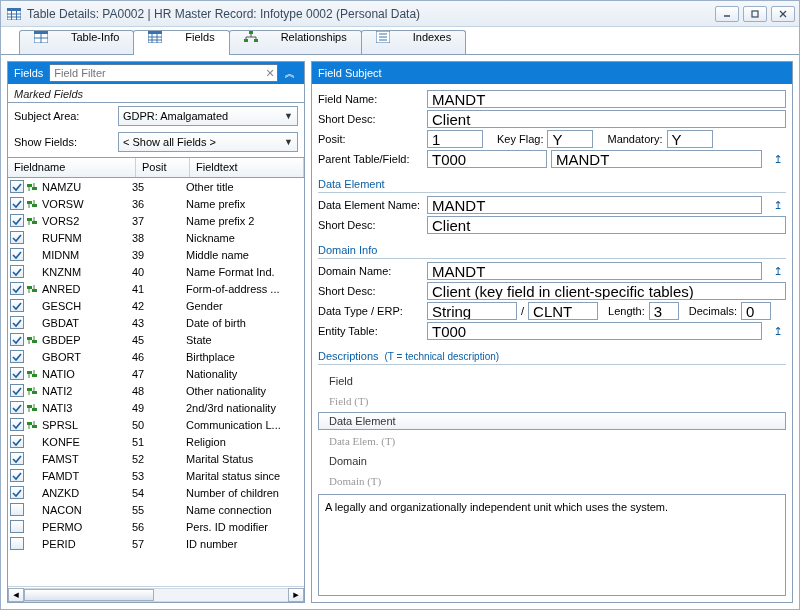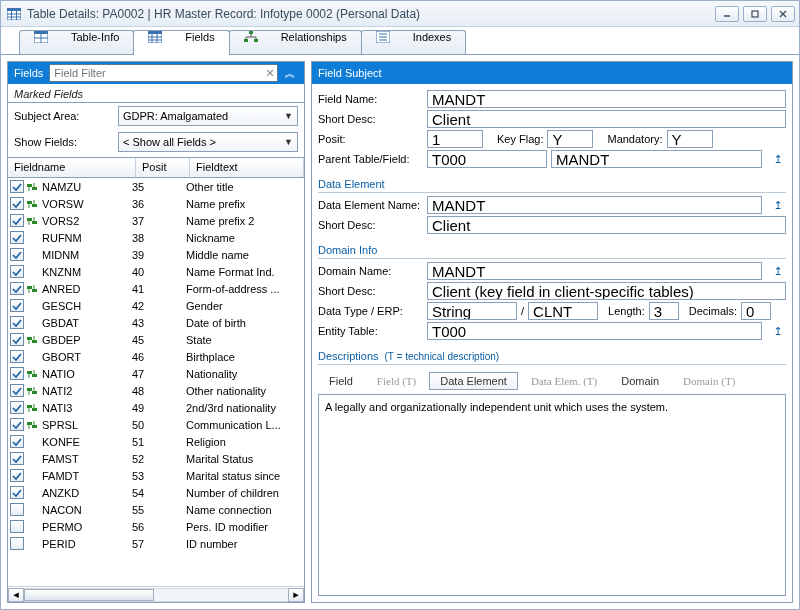--- a/index.html
+++ b/index.html
@@ -48,21 +48,21 @@
 fieldset { border: none; margin: 2px 0 4px 0; }
 .legend { color: #0b5fa5; font-size: 11px; padding: 2px 0; border-bottom: 1px solid #b8cad8; margin-bottom: 3px; display: flex; align-items: center; gap: 6px; }
 .legend .lt { white-space: nowrap; }
 .legend .ln { flex: 1; }
 .legend .sub { color: #0b5fa5; font-size: 10px; }
 .fr { display: flex; align-items: center; gap: 4px; margin: 2px 0; }
 .fr label { width: 105px; }
 .fr input { height: 18px; border: 1px solid #8aa0b8; padding: 0 4px; background: #fff; font-size: 15px; }
 .fr input.f1 { flex: 1; }
 .fr .arrow-btn { width: 16px; height: 16px; color: #0b5fa5; cursor: pointer; display: flex; align-items: center; justify-content: center; margin-left: 4px; }
-.desc-tabs { display: flex; gap: 2px; margin: 4px 0; }
+.desc-tabs { display: flex; gap: 2px; margin: 4px 0; flex-direction: column; }
 .desc-tab { padding: 2px 10px; border: 1px solid transparent; cursor: pointer; color: #333; font-size: 11px; }
 .desc-tab.active { border: 1px solid #8aa0b8; background: linear-gradient(#fff,#eef2f7); }
 .desc-tab.disabled { color: #999; font-family: Liberation Serif, serif; }
 .desc-box { flex: 1; border: 1px solid #8aa0b8; padding: 6px; overflow: auto; min-height: 100px; }
 .ic-green { fill: #2c8a2c; }
 </style>
 </head>
 <body>
 
 <div class="window">

